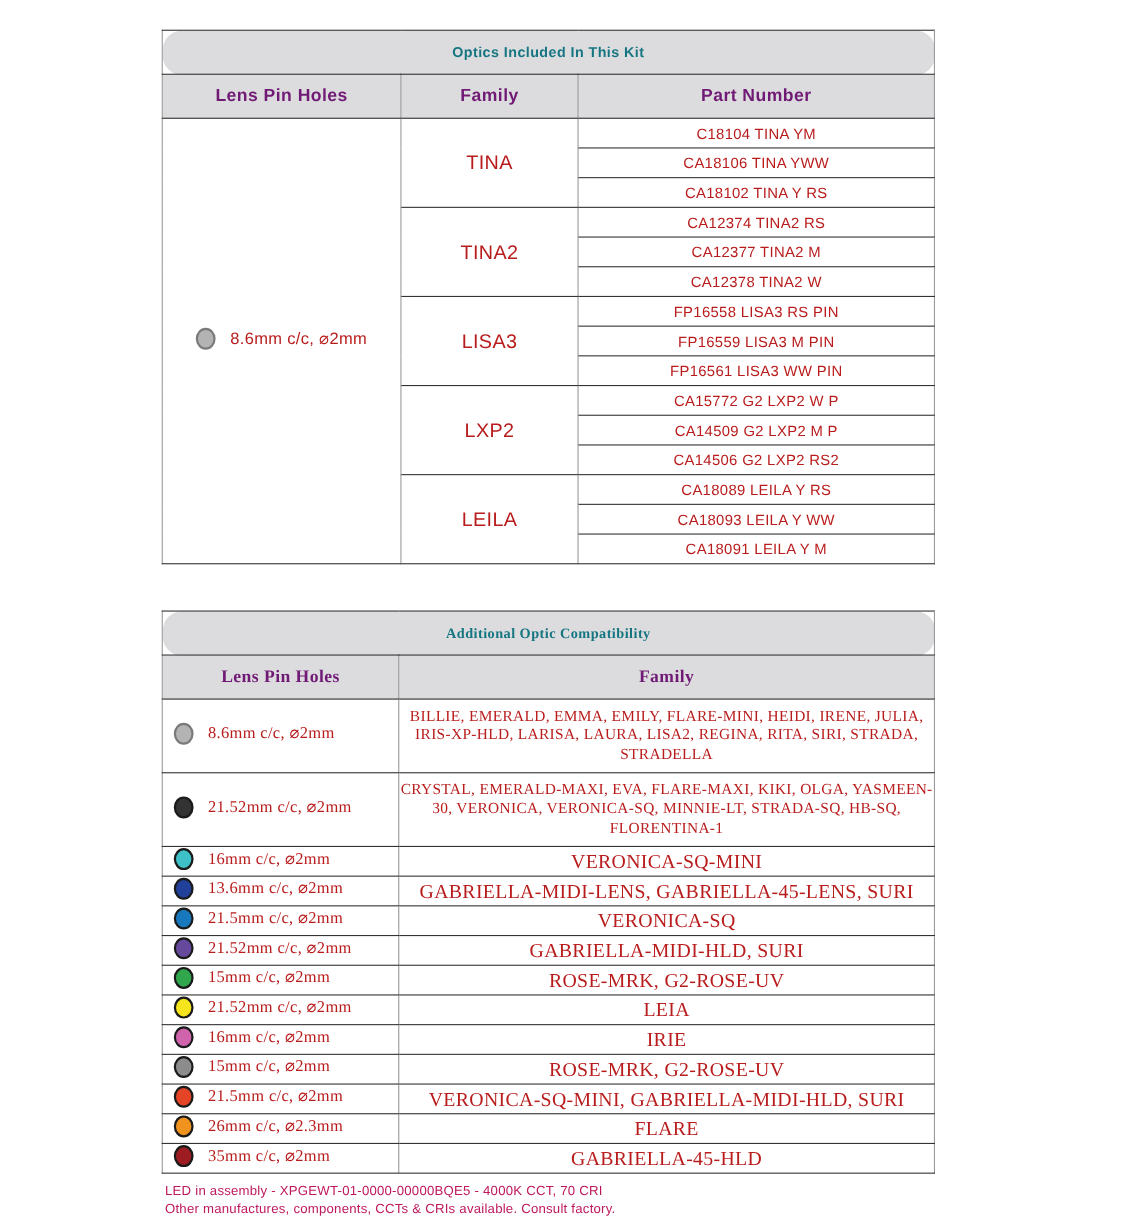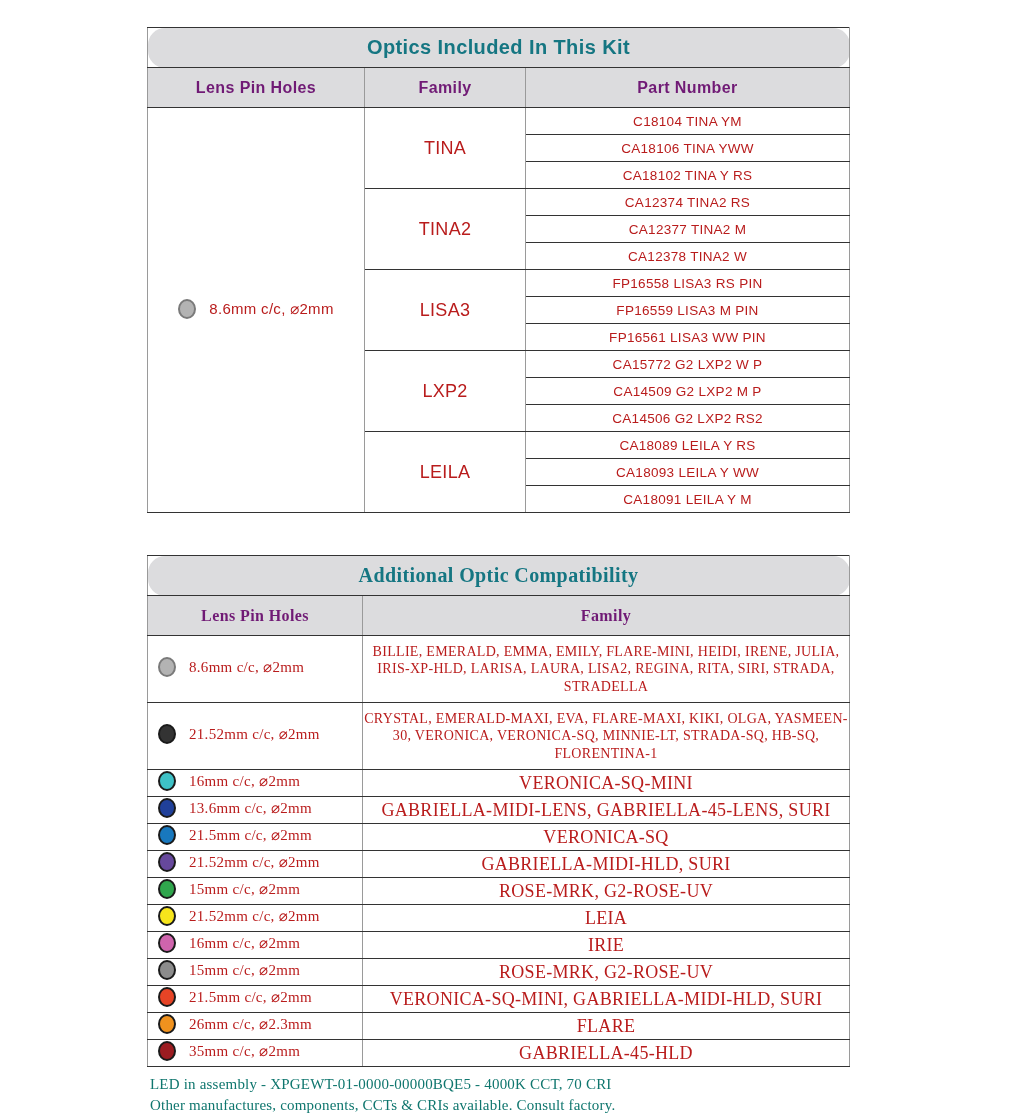--- a/index.html
+++ b/index.html
@@ -27,21 +27,21 @@
     font-size: 13.5px;
     color: #b91c1c;
     text-align: center;
     vertical-align: middle;
     letter-spacing: 0.3px;
   }
   .title-row th {
     height: 40px;
     background: #dcdcde;
     color: #157682;
-    font-size: 20px;
+    font-size: 13px;
     font-weight: bold;
     letter-spacing: 0.4px;
     border-radius: 17px;
   }
   .col-head th {
     height: 40px;
     background: #dcdcde;
     color: #701a75;
     font-size: 16px;
     font-weight: bold;
@@ -62,25 +62,24 @@
   td.fam-cell { font-size: 18px; margin-left: 11px; }
   td.fam-wide { font-size: 14px; line-height: 1.24; padding: 7px 0; }
   .single { height: 27px; }
 
   .gap2 { margin-top: 42px; font-family: Liberation Serif, serif; }
 
   .footer {
     position: absolute;
     left: 150px;
     top: 1074px;
-    font-size: 15px;
+    font-size: 12px;
     line-height: 1.42;
-    color: #0f766e;
+    color: #be185d;
     letter-spacing: 0.2px;
-    font-family: Liberation Serif, serif;
   }
 </style>
 </head>
 <body>
 
 <div class="sheet">
 
   <table>
     <colgroup>
       <col style="width:217px">

